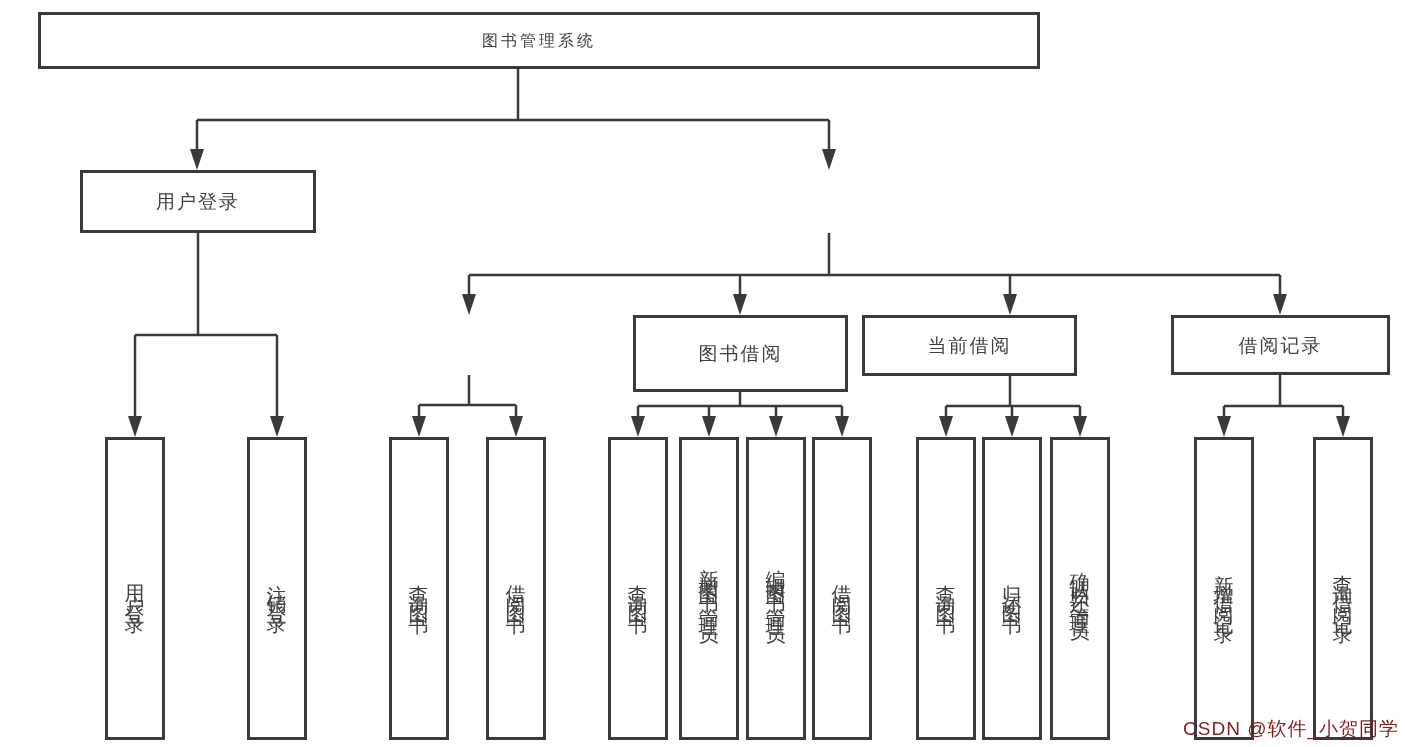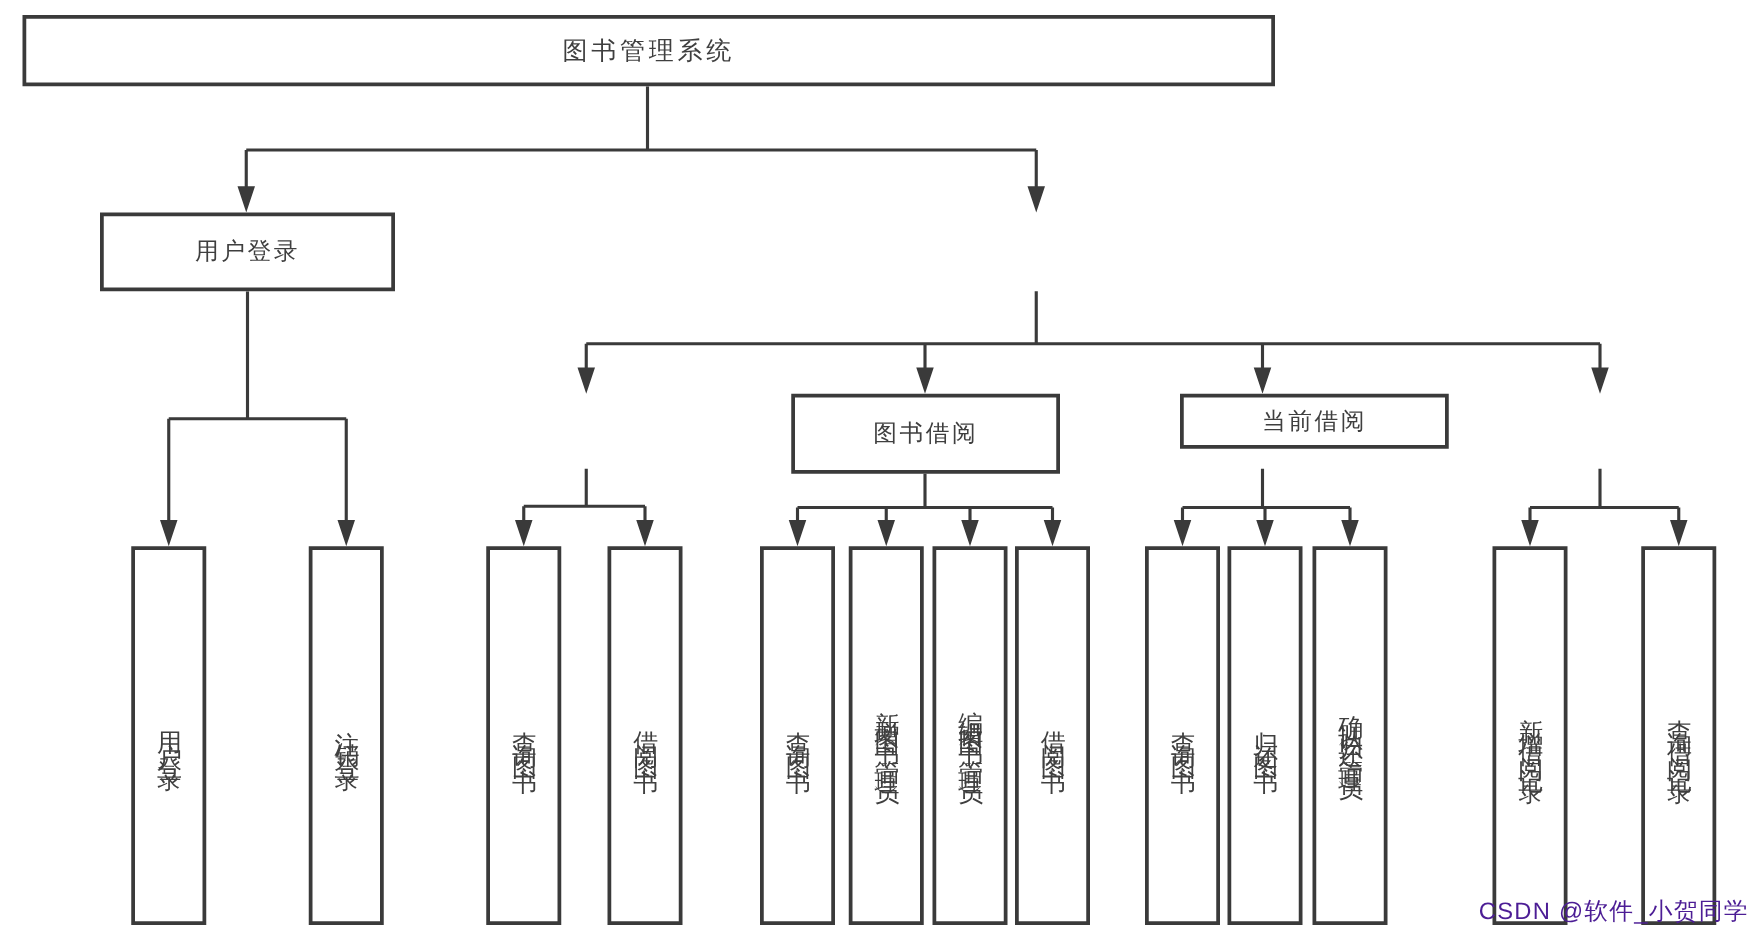--- a/index.html
+++ b/index.html
@@ -28,35 +28,36 @@
     justify-content: center;
     z-index: 2;
     line-height: 1;
   }
   .h-box {
     font-size: 19px;
     letter-spacing: 2px;
     white-space: nowrap;
   }
   .root-box {
-    font-size: 20px;
+    font-size: 16px;
     letter-spacing: 3px;
+    margin-left: 20px;
   }
   .v-box {
     writing-mode: vertical-rl;
     text-orientation: mixed;
     font-size: 20px;
     letter-spacing: 10px;
   }
   .watermark {
     position: absolute;
     right: 6px;
     bottom: 5px;
     font-size: 19px;
-    color: #4c1d95;
+    color: #7f1d1d;
     letter-spacing: 1px;
     z-index: 3;
     white-space: nowrap;
   }
 </style>
 </head>
 <body>
 
 <div class="canvas">
 
@@ -95,22 +96,23 @@
       M1005 416 h14 L1012 437 Z
       M1073 416 h14 L1080 437 Z
       M1217 416 h14 L1224 437 Z
       M1336 416 h14 L1343 437 Z"></path>
   </svg>
 
   <div class="box h-box root-box" style="left:18px; top:12px; width:1002px; height:57px;">图书管理系统</div>
 
   <div class="box h-box" style="left:80px; top:170px; width:236px; height:63px;">用户登录</div>
 
-  <div class="box h-box" style="left:633px; top:315px; width:215px; height:64px;">图书借阅</div>
-  <div class="box h-box" style="left:944px; top:315px; width:215px; height:44px;">当前借阅</div>
+  <div class="box h-box" style="left:633px; top:315px; width:215px; height:77px;">图书借阅</div>
+  <div class="box h-box" style="left:862px; top:315px; width:215px; height:61px;">当前借阅</div>
+  <div class="box h-box" style="left:1171px; top:315px; width:219px; height:60px;">借阅记录</div>
 
   <div class="box v-box" style="left:105px; top:437px; width:60px; height:303px;">用户登录</div>
   <div class="box v-box" style="left:247px; top:437px; width:60px; height:303px;">注销登录</div>
 
   <div class="box v-box" style="left:389px; top:437px; width:60px; height:303px;">查询图书</div>
   <div class="box v-box" style="left:486px; top:437px; width:60px; height:303px;">借阅图书</div>
 
   <div class="box v-box" style="left:608px; top:437px; width:60px; height:303px;">查询图书</div>
   <div class="box v-box" style="left:679px; top:437px; width:60px; height:303px; letter-spacing:8px;">新增图书（管理员）</div>
   <div class="box v-box" style="left:746px; top:437px; width:60px; height:303px; letter-spacing:8px;">编辑图书（管理员）</div>

